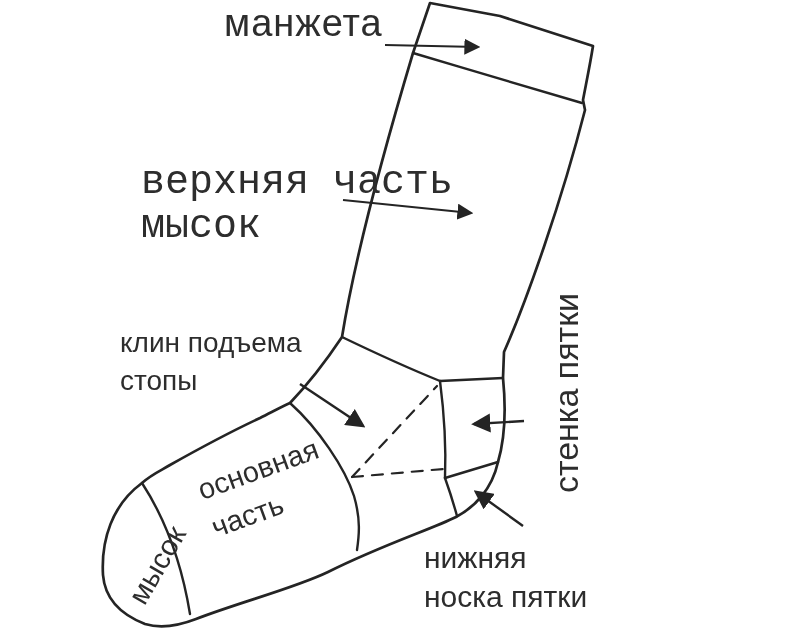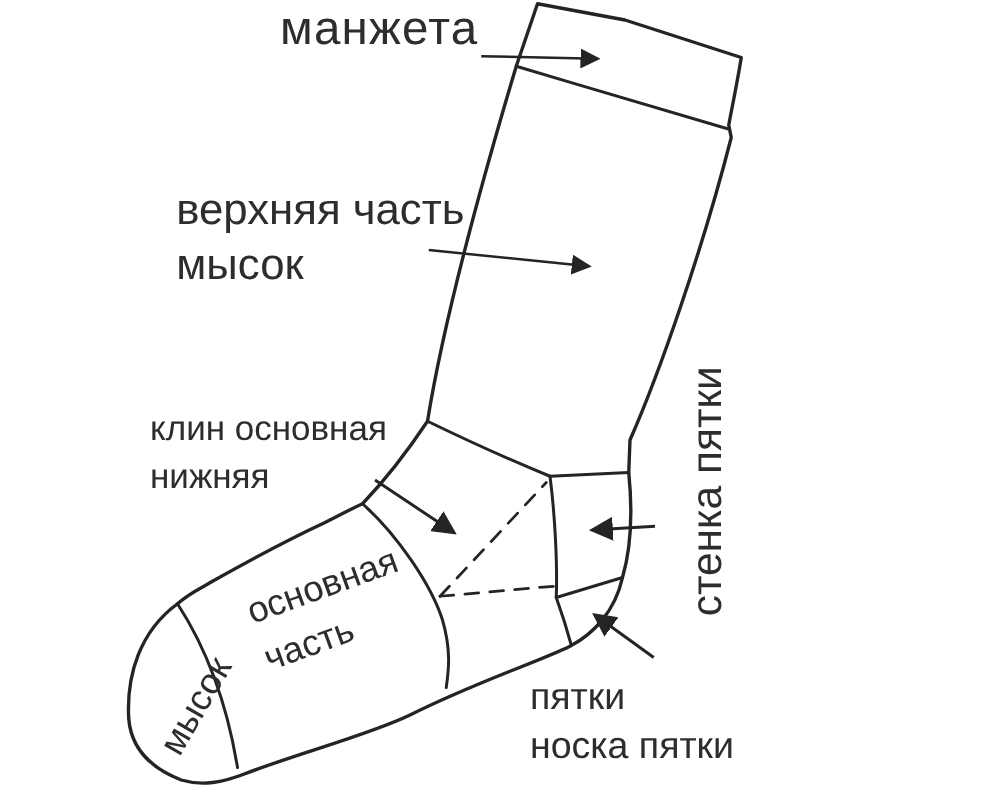--- a/index.html
+++ b/index.html
@@ -30,23 +30,24 @@
   }
   .label-cuff {
     left: 224px;
     top: 2px;
     font-size: 38px;
     line-height: 42px;
     letter-spacing: 1px;
   }
   .label-upper-sock {
     left: 141px;
-    top: 146px;
-    font-size: 35px;
+    top: 161px;
+    font-size: 40px;
     line-height: 44px;
+    font-family: Liberation Mono, monospace;
   }
   .label-instep-wedge {
     left: 120px;
     top: 324px;
     font-size: 28px;
     line-height: 38px;
   }
   .label-heel-wall {
     left: 446px;
     top: 372px;
@@ -143,31 +144,31 @@
   </svg>
 
   <div class="label label-cuff">манжета</div>
 
   <div class="label label-upper-sock">
     <span class="line">верхняя часть</span>
     <span class="line">мысок</span>
   </div>
 
   <div class="label label-instep-wedge">
-    <span class="line">клин основная</span>
-    <span class="line">нижняя</span>
+    <span class="line">клин подъема</span>
+    <span class="line">стопы</span>
   </div>
 
   <div class="label label-heel-wall">стенка пятки</div>
 
   <div class="label label-main-part">
     <span class="line">основная</span>
     <span class="line">часть</span>
   </div>
 
   <div class="label label-toe">мысок</div>
 
   <div class="label label-lower-heel">
-    <span class="line">пятки</span>
+    <span class="line">нижняя</span>
     <span class="line">носка пятки</span>
   </div>
 
 </div>
 
 </body></html>

